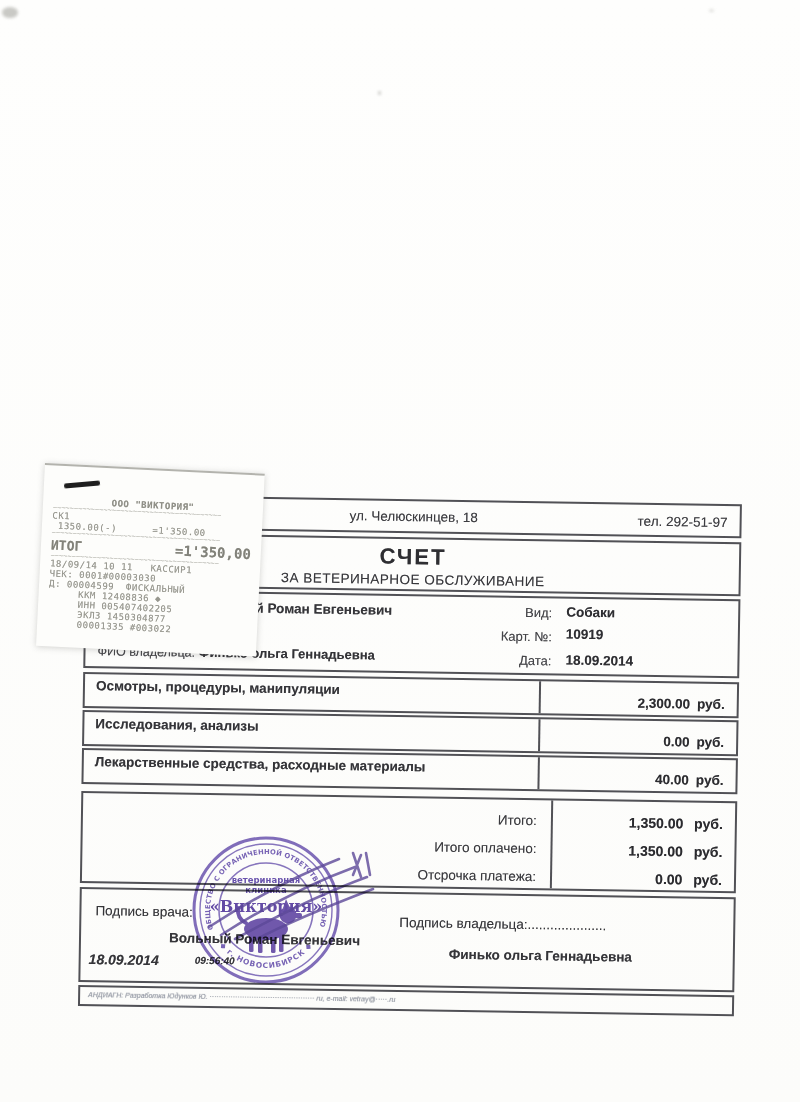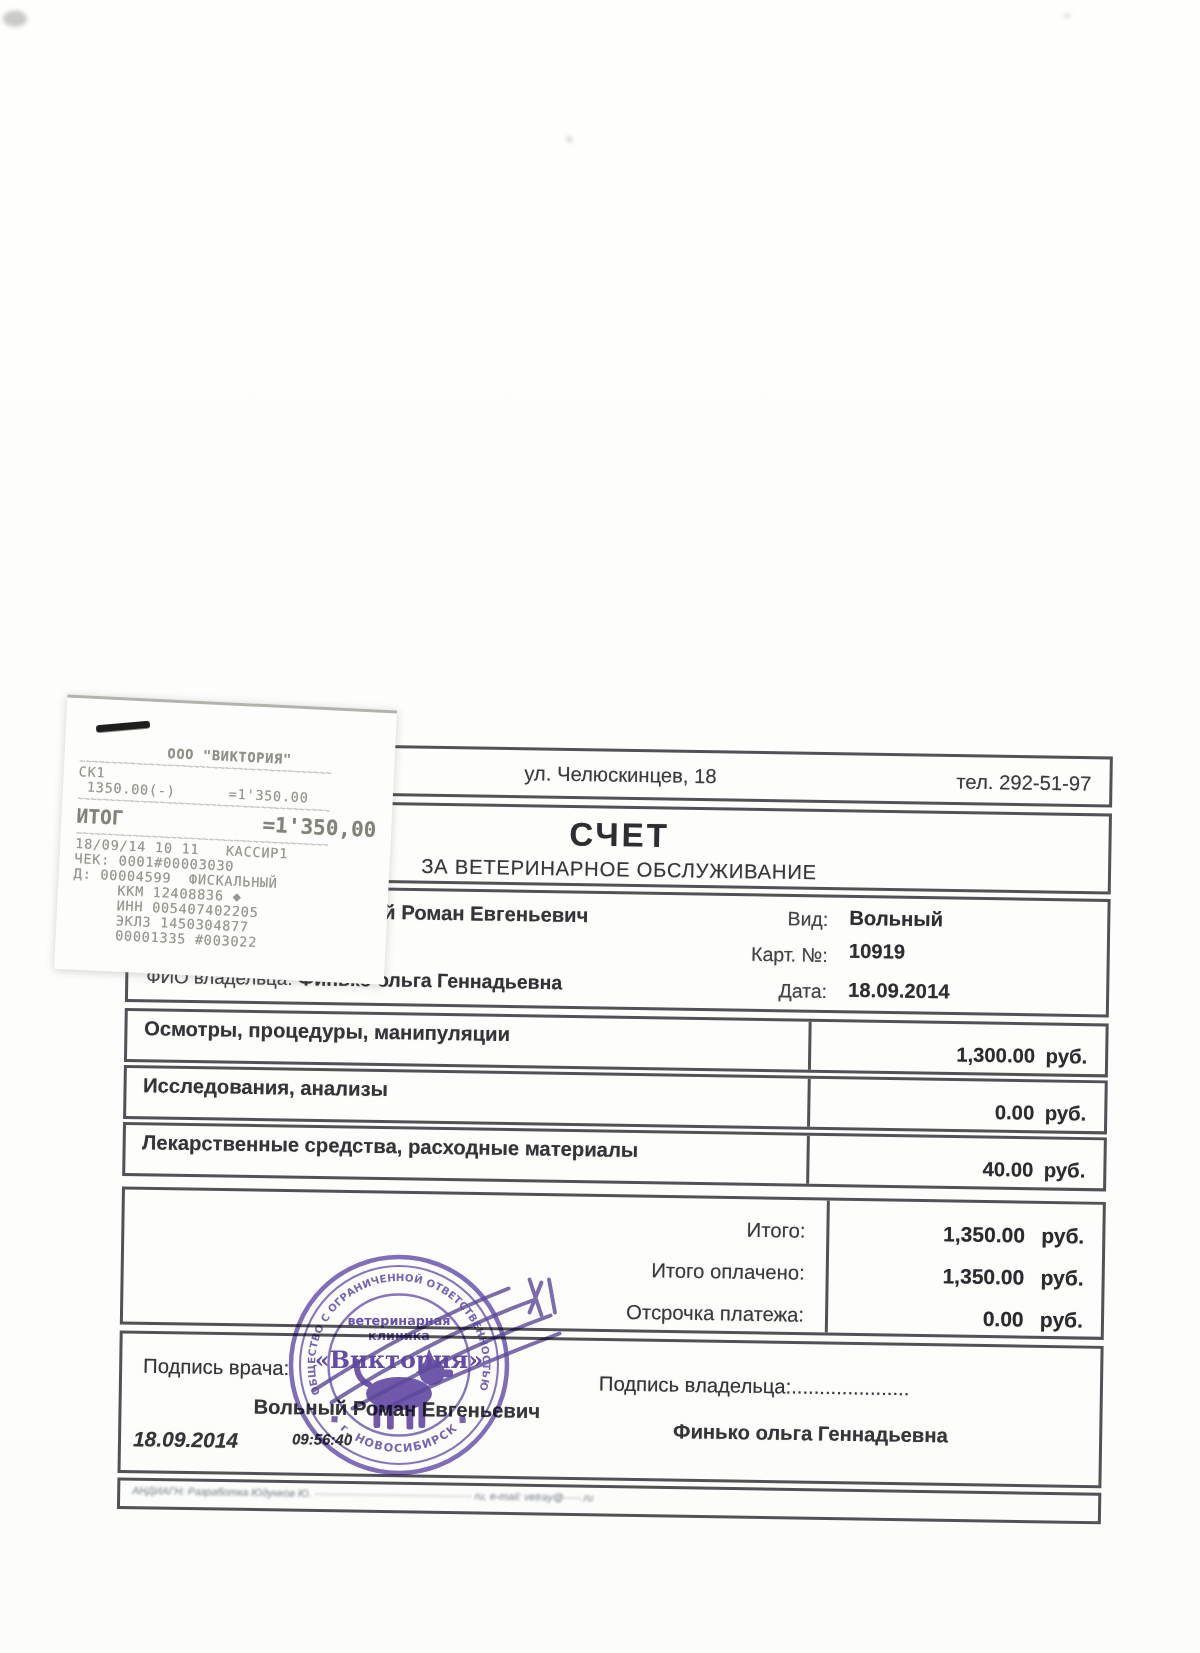--- a/index.html
+++ b/index.html
@@ -85,31 +85,31 @@
       <div class="subtitle">ЗА ВЕТЕРИНАРНОЕ ОБСЛУЖИВАНИЕ</div>
     </div>
 
     <div class="box b-info">
       <div class="doctor-line">Вольный Роман Евгеньевич</div>
       <div class="owner-line">
         <span>ФИО владельца:</span>
         <b>Финько ольга Геннадьевна</b>
       </div>
       <div class="meta-row" style="top:7px;">Вид:</div>
-      <div class="meta-val" style="top:6px;">Вольный</div>
+      <div class="meta-val" style="top:6px;">Собаки</div>
       <div class="meta-row" style="top:31px;">Карт. №:</div>
       <div class="meta-val" style="top:28px;">10919</div>
       <div class="meta-row" style="top:55px;">Дата:</div>
       <div class="meta-val" style="top:54px;">18.09.2014</div>
     </div>
 
     <div class="box b-svc" style="top:178px;">
       <div class="svc-label">Осмотры, процедуры, манипуляции</div>
       <div class="svc-amt">
-        <em style="font-style:normal">1,300.00</em>
+        <em style="font-style:normal">2,300.00</em>
         <span>руб.</span>
       </div>
     </div>
     <div class="box b-svc" style="top:216px;">
       <div class="svc-label">Исследования, анализы</div>
       <div class="svc-amt">
         <em style="font-style:normal">0.00</em>
         <span>руб.</span>
       </div>
     </div>

